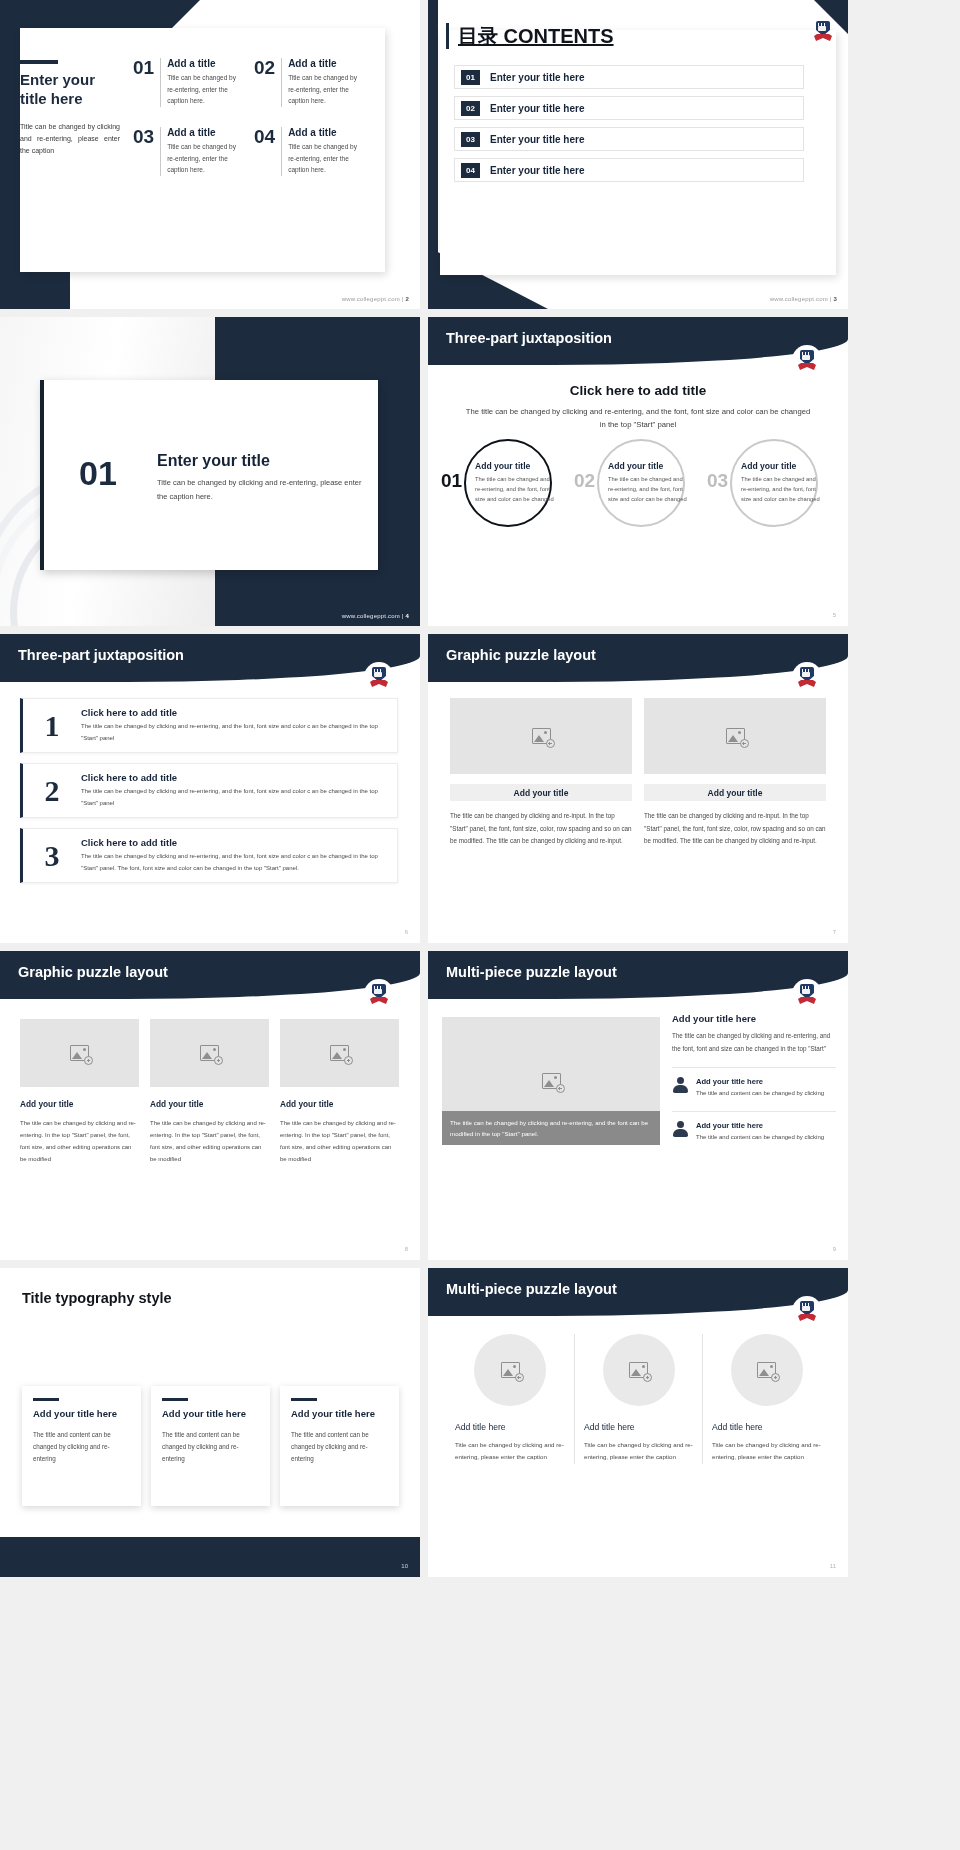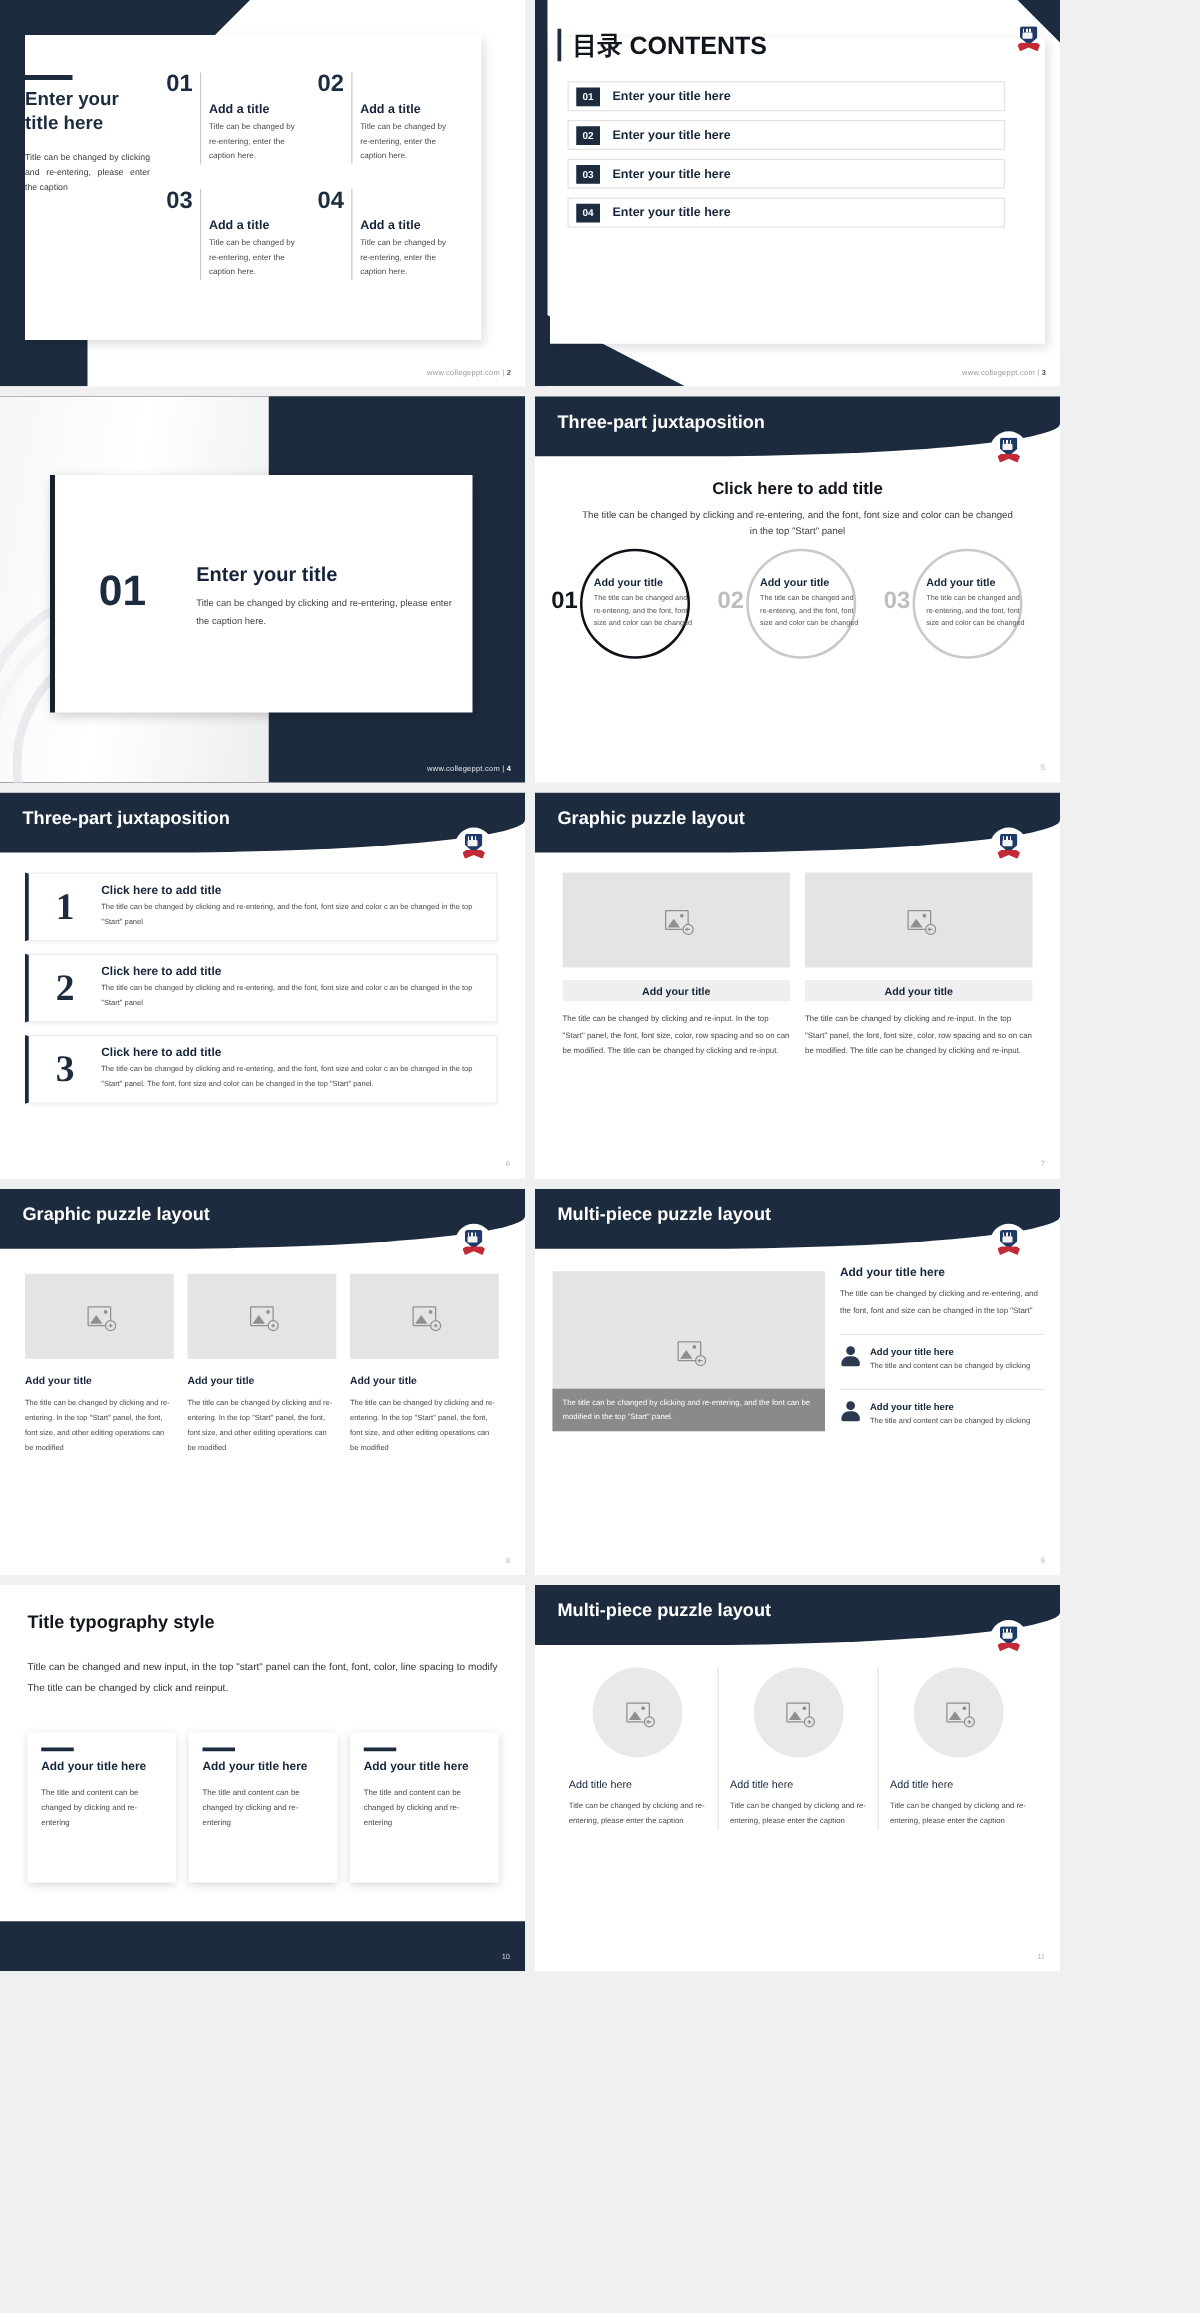--- a/index.html
+++ b/index.html
@@ -25,39 +25,39 @@
               box-shadow:2px 3px 8px rgba(0,0,0,.14); padding:0; }
   .s1 .left { position:absolute; left:20px; top:60px; width:100px; }
   .s1 .rule { width:38px; height:4px; background:#1c2b3e; margin-bottom:7px; }
   .s1 .ltitle { font-size:15px; font-weight:bold; color:#1c2b3e; line-height:1.25; }
   .s1 .lbody { font-size:7px; color:#3a3a3a; line-height:1.75; margin-top:12px; text-align:justify; }
   .s1 .items { position:absolute; left:133px; top:58px; width:230px;
                display:grid; grid-template-columns:1fr 1fr; gap:20px 12px; }
   .s1 .item { display:flex; gap:6px; }
   .s1 .num { font-size:19px; font-weight:bold; color:#1c2b3e; line-height:1; }
   .s1 .itxt { border-left:1px solid #c9c9c9; padding-left:6px; }
-  .s1 .ih { font-size:10px; font-weight:bold; color:#16243a;margin-top:24px; }
+  .s1 .ih { font-size:10px; font-weight:bold; color:#16243a; }
   .s1 .ib { font-size:6.5px; color:#4a4a4a; line-height:1.8; margin-top:3px; }
 
   .footer { position:absolute; right:11px; bottom:7px; font-size:6px; color:#9a9a9a; letter-spacing:.2px; }
   .footer b { color:#555; font-weight:bold; }
   .footer-w { color:#e6e9ee; }
   .footer-w b { color:#ffffff; }
   .pageno { position:absolute; right:12px; bottom:8px; font-size:6px; color:#b4b4b4; }
 
   
   .s2 .navy-corner { position:absolute; right:0; top:0; width:0; height:0;
                      border-top:34px solid #1c2b3e; border-left:34px solid transparent; }
   .s2 .navy-bl { position:absolute; left:0; bottom:0; width:120px; height:62px; background:#1c2b3e;
                  clip-path:polygon(0 0,120px 62px,0 62px); }
   .s2 .navy-left { position:absolute; left:0; top:0; width:10px; height:309px; background:#1c2b3e; }
   .s2 .card { position:absolute; left:12px; top:30px; width:396px; height:245px; background:#fff;
               box-shadow:2px 3px 8px rgba(0,0,0,.13); }
   .s2 .tbar { position:absolute; left:18px; top:23px; width:3px; height:26px; background:#1c2b3e; }
-  .s2 .ttl { position:absolute; left:30px; top:23px; font-size:20px; font-weight:bold; color:#10151c; }
+  .s2 .ttl { position:absolute; left:30px; top:23px; font-size:20px; font-weight:bold; color:#10151c;text-decoration:underline; }
   .s2 .logo { position:absolute; right:16px; top:20px; }
   .s2 .rows { position:absolute; left:26px; top:65px; width:350px; }
   .s2 .row { display:flex; align-items:center; height:24px; border:1px solid #e3e3e3; margin-bottom:7px;
              background:#fff; }
   .s2 .rnum { width:19px; height:15px; background:#1c2b3e; color:#fff; font-size:8px; font-weight:bold;
               display:flex; align-items:center; justify-content:center; margin-left:6px; }
   .s2 .rtxt { font-size:10px; font-weight:bold; color:#16243a; margin-left:10px; }
 
   
   .s3 { background:#1c2b3e; }
@@ -500,21 +500,20 @@
           <div class="lh">Add your title here</div>
           <div class="lb">The title and content can be changed by clicking</div>
         </div>
       </div>
     </div>
     <div class="pageno">9</div>
   </div>
 
   <div class="slide s10">
     <div class="t">Title typography style</div>
-    <div class="p">Title can be changed and new input, in the top "start" panel can the font, font, color, line spacing to modify The title can be changed by click and reinput.</div>
     <div class="cards">
       <div class="c">
         <div class="rl"></div>
         <div class="ch">Add your title here</div>
         <div class="cb">The title and content can be changed by clicking and re-entering</div>
       </div>
       <div class="c">
         <div class="rl"></div>
         <div class="ch">Add your title here</div>
         <div class="cb">The title and content can be changed by clicking and re-entering</div>

